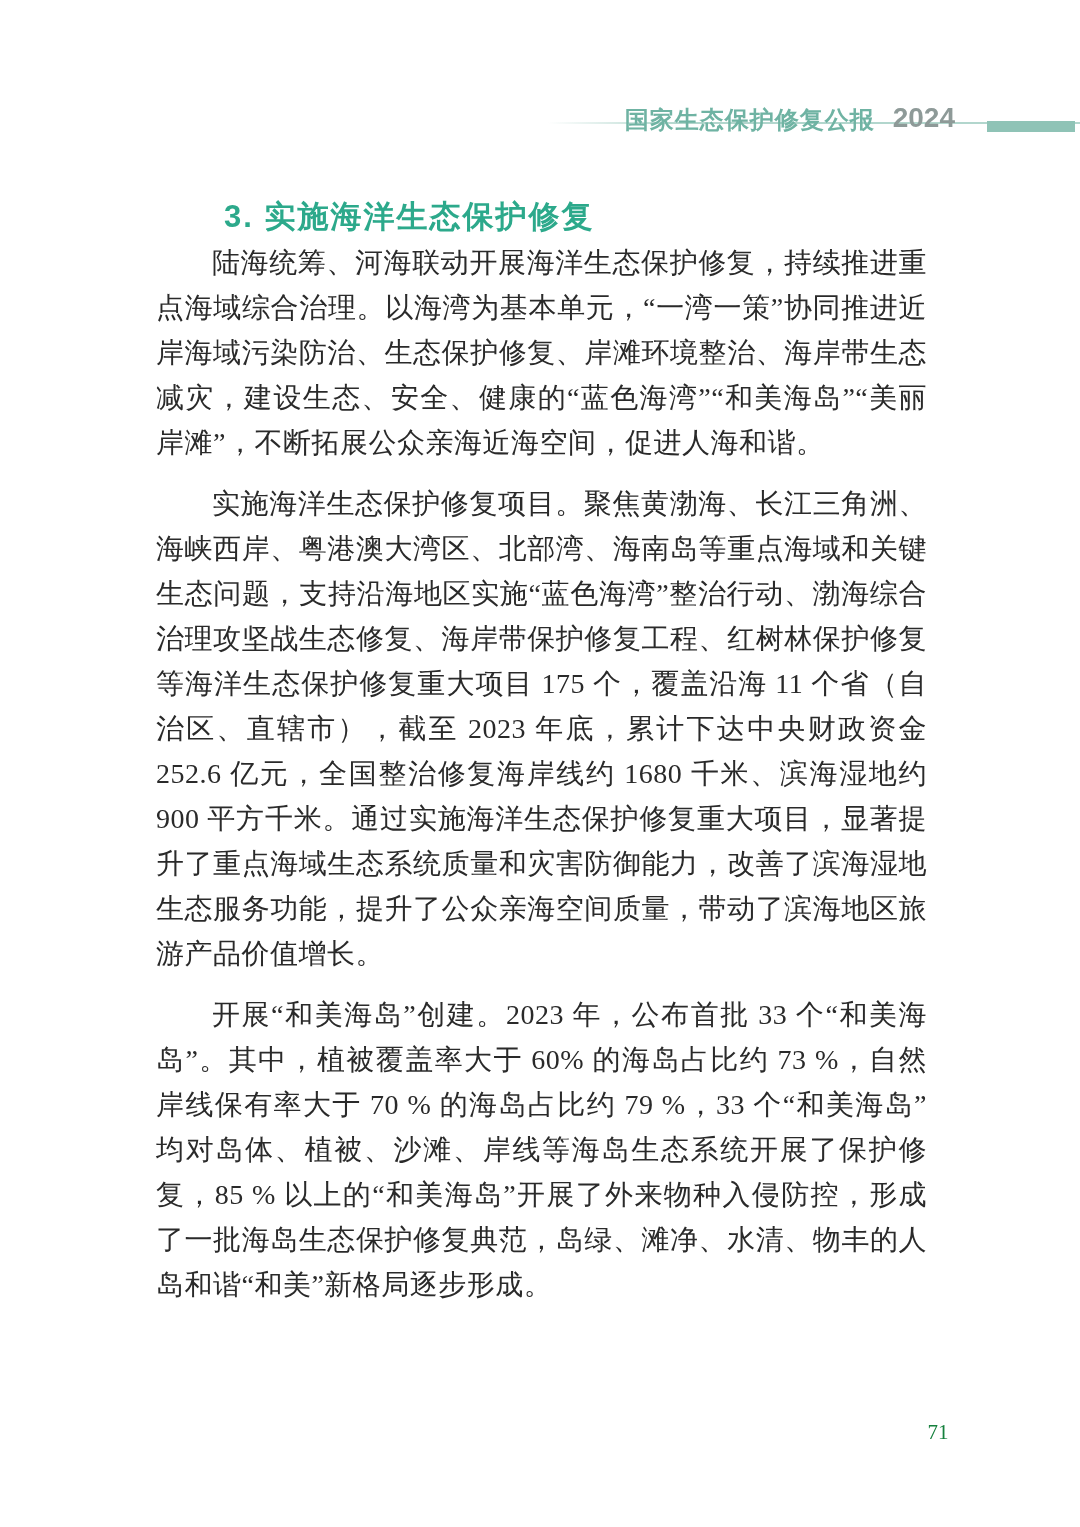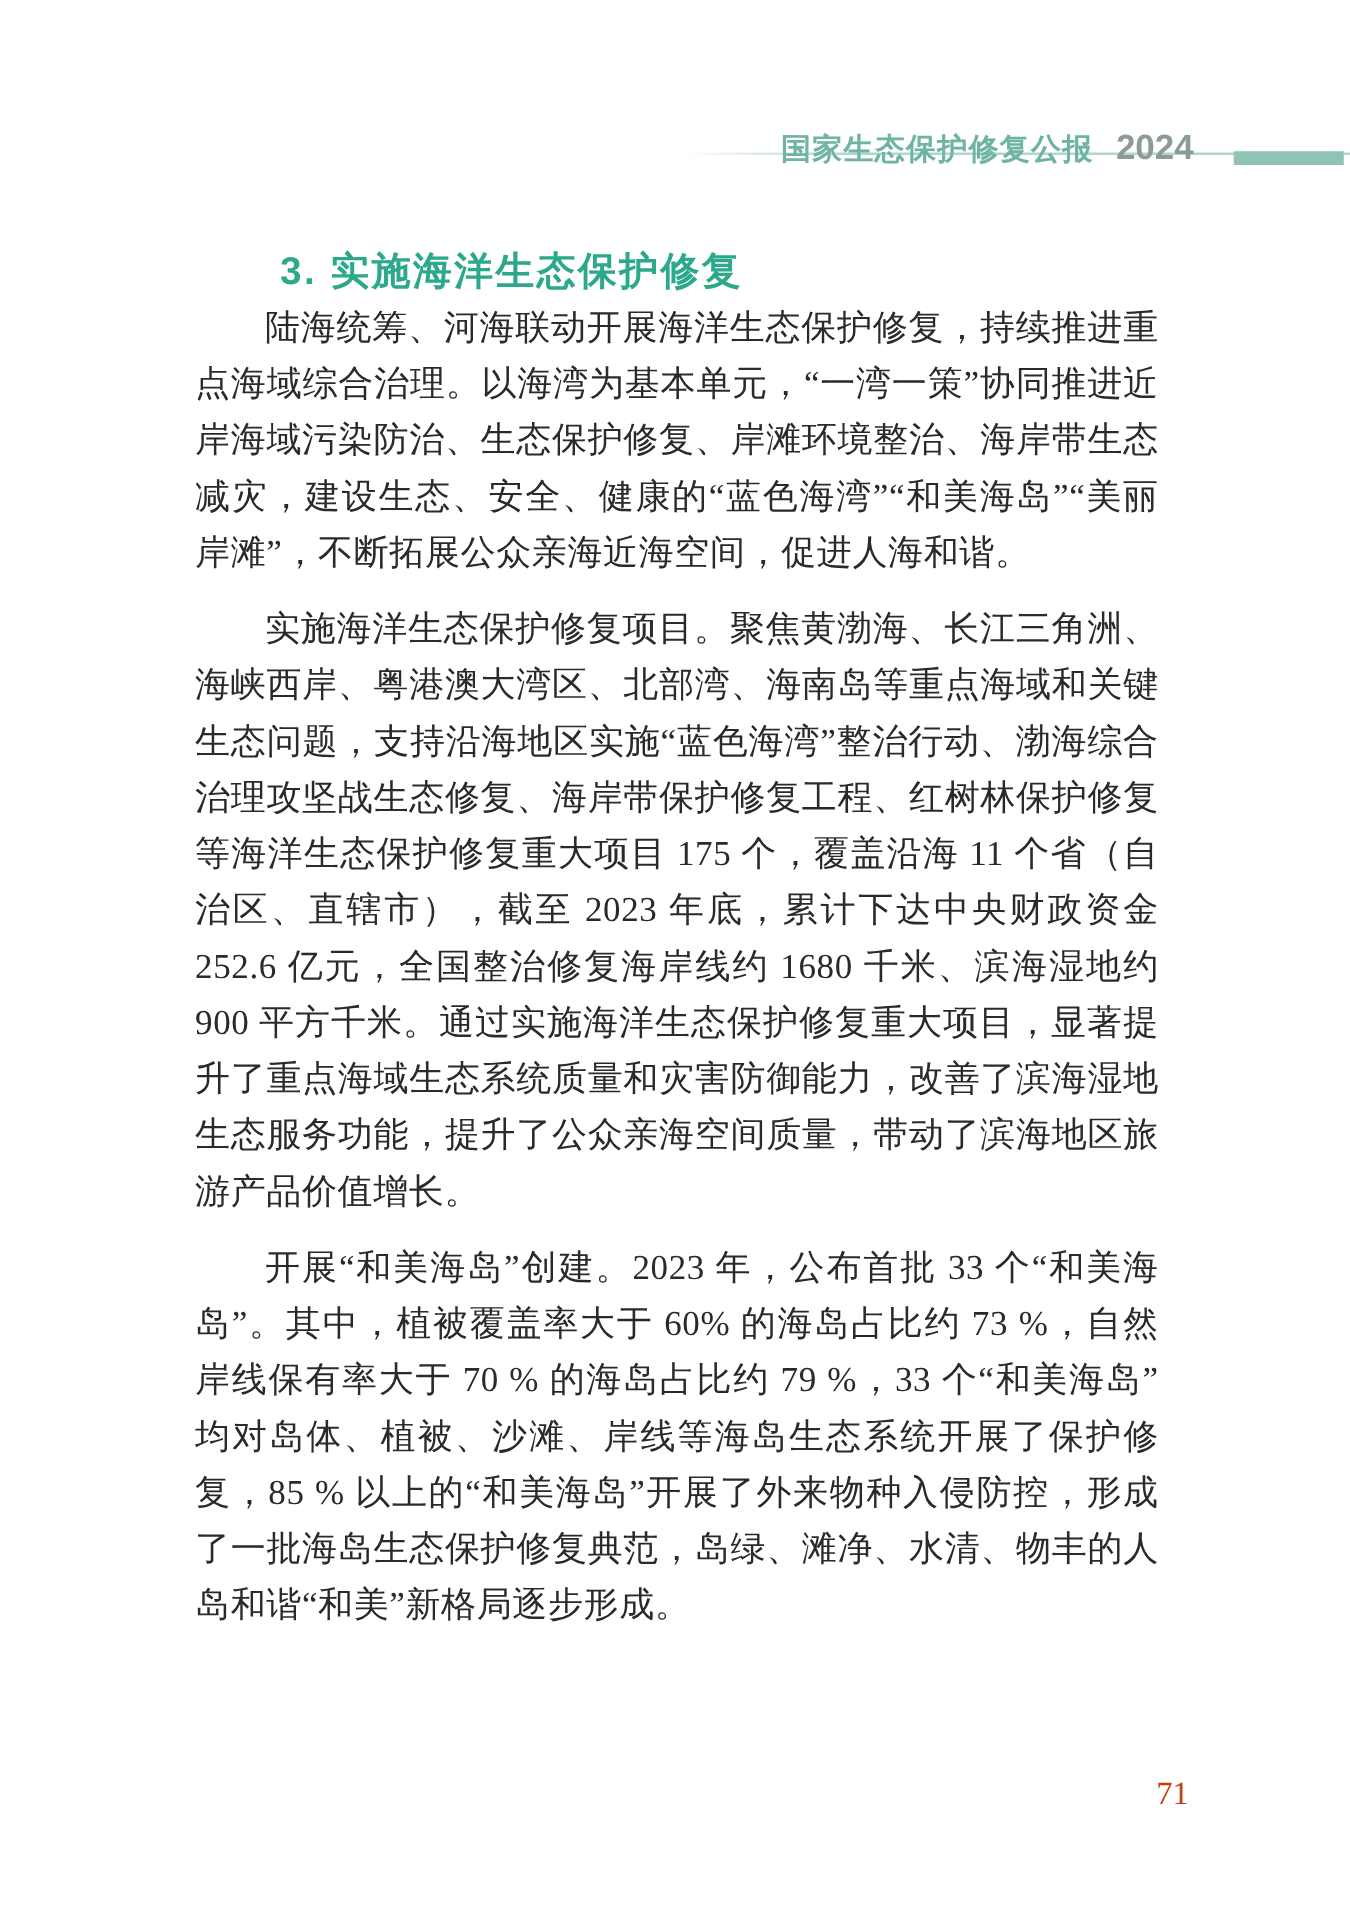--- a/index.html
+++ b/index.html
@@ -94,22 +94,22 @@
     letter-spacing: 0.5px;
   }
 
   
   .page-number {
     position: absolute;
     top: 1420px;
     left: 908px;
     width: 60px;
     text-align: center;
-    font-size: 26px;
-    color: #c2410c;
+    font-size: 21px;
+    color: #15803d;
   }
 </style>
 </head>
 <body>
 
 <div class="page">
 
   <div class="header">
     <div class="header-rule"></div>
     <div class="header-row">

